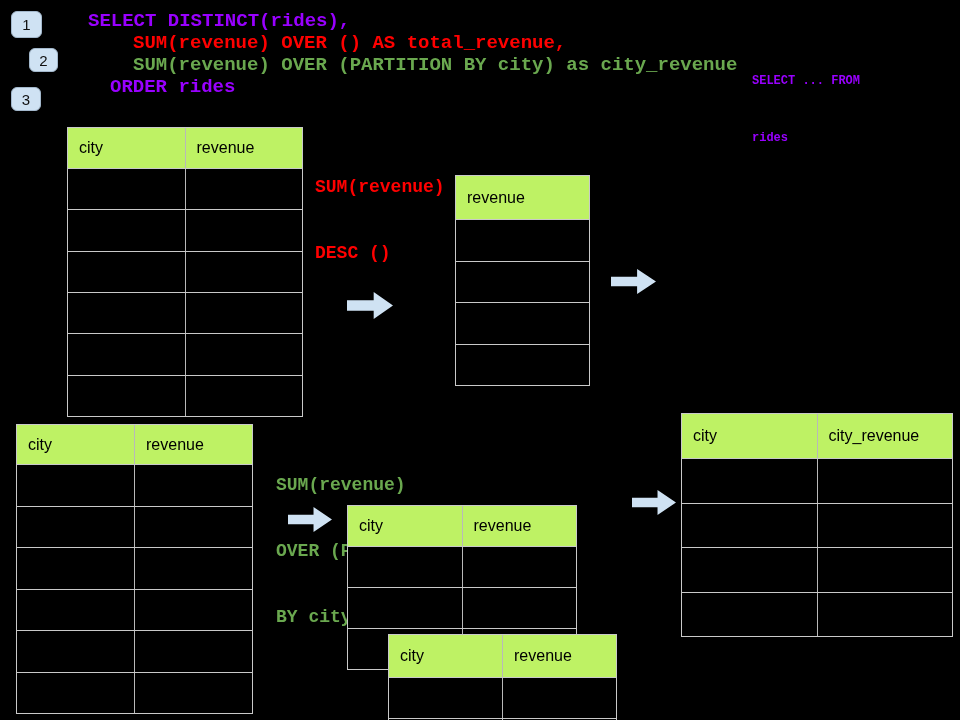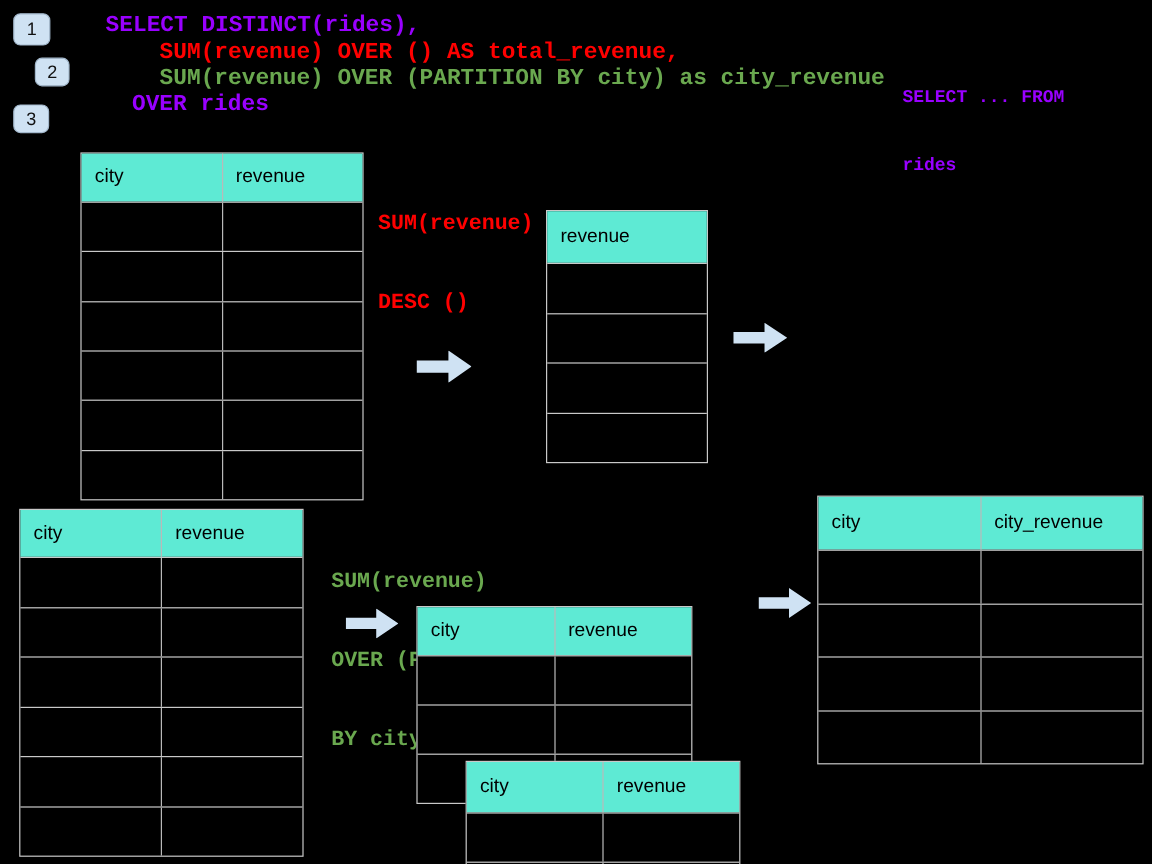--- a/index.html
+++ b/index.html
@@ -8,21 +8,21 @@
     position:relative; width:960px; height:720px; background:#000;
     overflow:hidden; font-family:"Liberation Sans", sans-serif;
   }
 
   
   .code {
     position:absolute; font-family:"Liberation Mono","DejaVu Sans Mono",monospace;
     font-weight:bold; white-space:pre;
   }
   .c-main  { font-size:19px; line-height:22px; }
-  .c-side  { font-size:15px; line-height:19px; }
+  .c-side  { font-size:12px; line-height:19px; }
   .c-label { font-size:18px; line-height:22px; }
   .purple { color:#9900ff; }
   .red    { color:#ff0000; }
   .green  { color:#6aa84f; }
 
   .l1 { left:88px;  top:10px; }
   .l2 { left:133px; top:32px; }
   .l3 { left:133px; top:54px; }
   .l4 { left:110px; top:76px; }
   .l5 { left:110px; top:98px; }
@@ -39,21 +39,21 @@
   .b1 { left:11px; top:11px; width:31px; height:27px; }
   .b2 { left:29px; top:48px; width:29px; height:24px; }
   .b3 { left:11px; top:87px; width:30px; height:24px; }
 
   
   .table {
     position:absolute; background:#000; border:1px solid #c9c9c9;
     display:flex; flex-direction:column;
   }
   .tr { display:flex; flex:none; height:var(--rh); }
-  .tr.head { height:var(--hh); background:#5eead4; }
+  .tr.head { height:var(--hh); background:#bef264; }
   .tr + .tr { border-top:1px solid #c9c9c9; }
   .th, .td { flex:1; }
   .th + .th, .td + .td { border-left:1px solid #b9b9b9; }
   .th {
     display:flex; align-items:center; padding-left:11px;
     font-size:16px; color:#000;
   }
 
   .t-a { left:67px;  top:127px; width:236px; --hh:40px; --rh:41.33px; }
   .t-b { left:455px; top:175px; width:135px; --hh:43px; --rh:41.5px; }
@@ -77,21 +77,21 @@
 
 <div class="stage">
 
   <div class="badge b1">1</div>
   <div class="badge b2">2</div>
   <div class="badge b3">3</div>
 
   <div class="code c-main purple l1">SELECT DISTINCT(rides),</div>
   <div class="code c-main red    l2">SUM(revenue) OVER () AS total_revenue,</div>
   <div class="code c-main green  l3">SUM(revenue) OVER (PARTITION BY city) as city_revenue</div>
-  <div class="code c-main purple l4">OVER rides</div>
+  <div class="code c-main purple l4">ORDER rides</div>
 
   <div class="code c-side purple side-note">
     <div>SELECT ... FROM</div>
     <div>rides</div>
   </div>
 
   <div class="code c-label red lbl-total">
     <div>SUM(revenue)</div>
     <div>DESC ()</div>
   </div>

